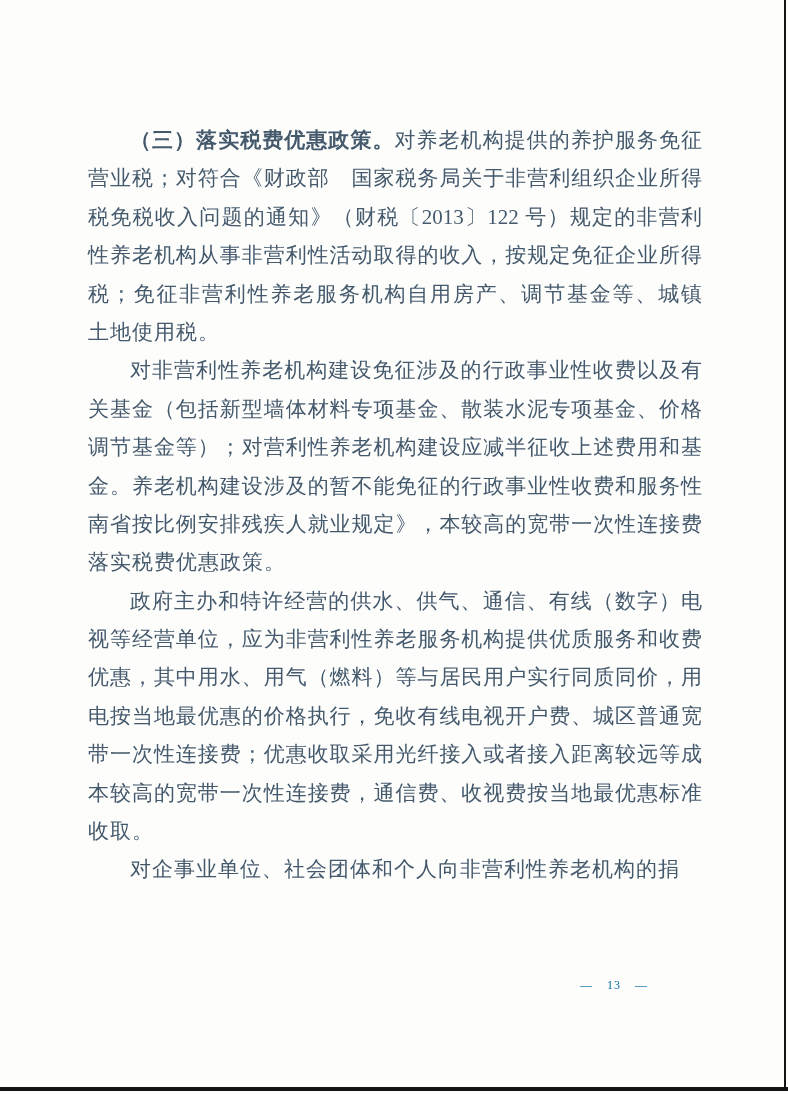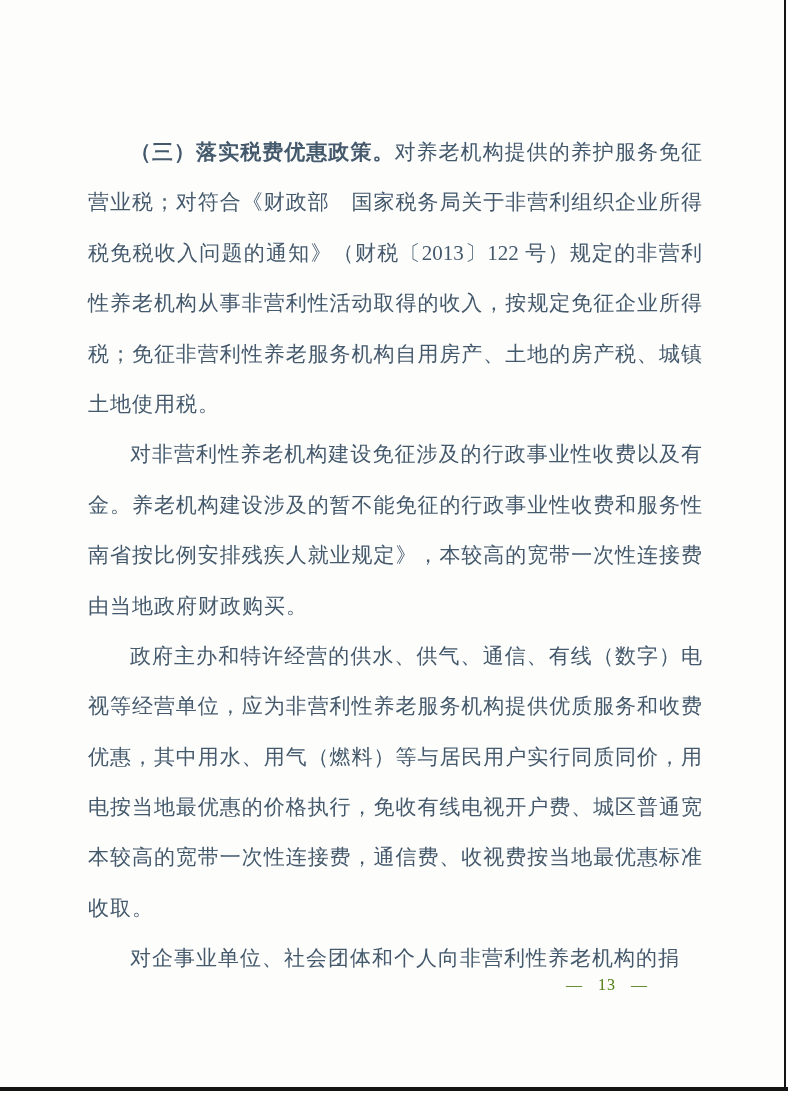--- a/index.html
+++ b/index.html
@@ -23,35 +23,34 @@
   }
   .para { margin: 0; }
   .line {
     height: 38.4px;
     line-height: 38.4px;
     white-space: nowrap;
     text-align: justify;
     text-align-last: justify;
     text-justify: inter-character;
     overflow: visible;
-    margin-top: 12px;
   }
   .line.end {
     text-align: left;
     text-align-last: left;
     letter-spacing: 1px;
   }
   .line.indent { text-indent: 42px; text-align: right; }
   .b { font-weight: 600; }
   .pagenum {
     position: absolute;
     top: 966px; right: 140px;
     height: 38px; line-height: 38px;
-    color: #4d7c0f;
-    font-size: 16px;
+    color: #0369a1;
+    font-size: 12px;
     word-spacing: 10px;
     letter-spacing: 1px;
   }
   
   .scan-edge-right {
     position: absolute;
     top: 0; left: 784px;
     width: 2px; height: 1090px;
     background: #141414;
   }
@@ -67,36 +66,39 @@
 
 <div class="page">
 
   <div class="textblock">
 
     <div class="para">
       <div class="line indent"><span class="b">（三）落实税费优惠政策。</span><span>对养老机构提供的养护服务免征</span></div>
       <div class="line">营业税；对符合《财政部　国家税务局关于非营利组织企业所得</div>
       <div class="line">税免税收入问题的通知》（财税〔2013〕122 号）规定的非营利</div>
       <div class="line">性养老机构从事非营利性活动取得的收入，按规定免征企业所得</div>
-      <div class="line">税；免征非营利性养老服务机构自用房产、土地的房产税、城镇</div>
+      <div class="line">税；免征非营利性养老服务机构自用房产、调节基金等、城镇</div>
       <div class="line end">土地使用税。</div>
     </div>
 
     <div class="para">
       <div class="line indent">对非营利性养老机构建设免征涉及的行政事业性收费以及有</div>
+      <div class="line">关基金（包括新型墙体材料专项基金、散装水泥专项基金、价格</div>
+      <div class="line">调节基金等）；对营利性养老机构建设应减半征收上述费用和基</div>
       <div class="line">金。养老机构建设涉及的暂不能免征的行政事业性收费和服务性</div>
       <div class="line">南省按比例安排残疾人就业规定》，本较高的宽带一次性连接费</div>
-      <div class="line end">由当地政府财政购买。</div>
+      <div class="line end">落实税费优惠政策。</div>
     </div>
 
     <div class="para">
       <div class="line indent">政府主办和特许经营的供水、供气、通信、有线（数字）电</div>
       <div class="line">视等经营单位，应为非营利性养老服务机构提供优质服务和收费</div>
       <div class="line">优惠，其中用水、用气（燃料）等与居民用户实行同质同价，用</div>
       <div class="line">电按当地最优惠的价格执行，免收有线电视开户费、城区普通宽</div>
+      <div class="line">带一次性连接费；优惠收取采用光纤接入或者接入距离较远等成</div>
       <div class="line">本较高的宽带一次性连接费，通信费、收视费按当地最优惠标准</div>
       <div class="line end">收取。</div>
     </div>
 
     <div class="para">
       <div class="line end indent">对企事业单位、社会团体和个人向非营利性养老机构的捐</div>
     </div>
 
   </div>
 

